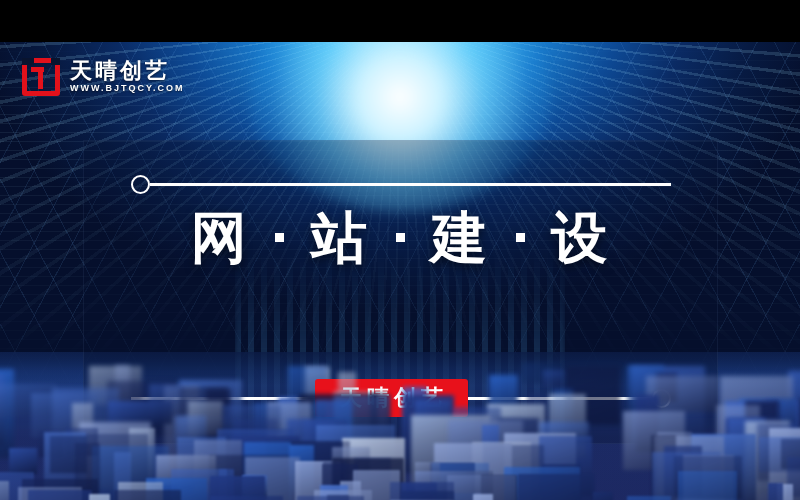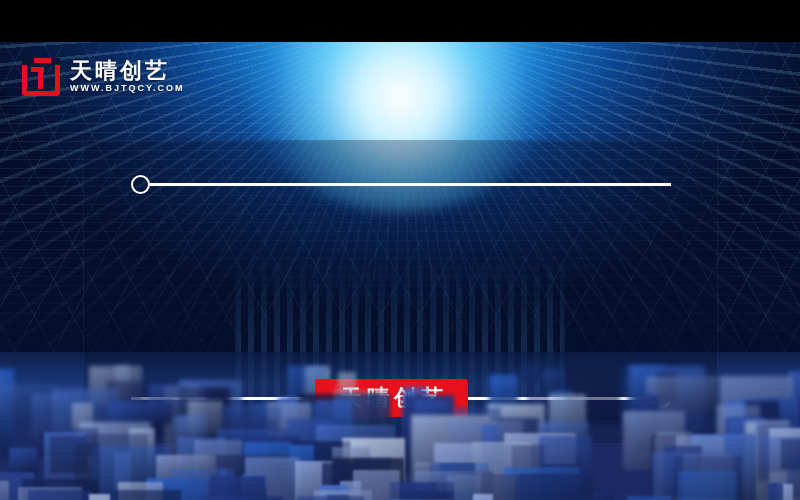--- a/index.html
+++ b/index.html
@@ -383,20 +383,29 @@
       <span class="logo-cn">天晴创艺</span>
       <span class="logo-url">WWW.BJTQCY.COM</span>
     </div>
   </div>
 
   <div class="rule-top">
     <span class="ring"></span>
     <span class="rule-line"></span>
   </div>
 
+  <div class="headline">
+    <span>网</span>
+    <span class="dot"></span>
+    <span>站</span>
+    <span class="dot"></span>
+    <span>建</span>
+    <span class="dot"></span>
+    <span>设</span>
+  </div>
 
 
   <div class="rule-bot">
     <span class="seg-left"></span>
     <span class="badge">天晴创艺</span>
     <span class="seg-right"></span>
     <span class="ring"></span>
   </div>
 
 </div>

